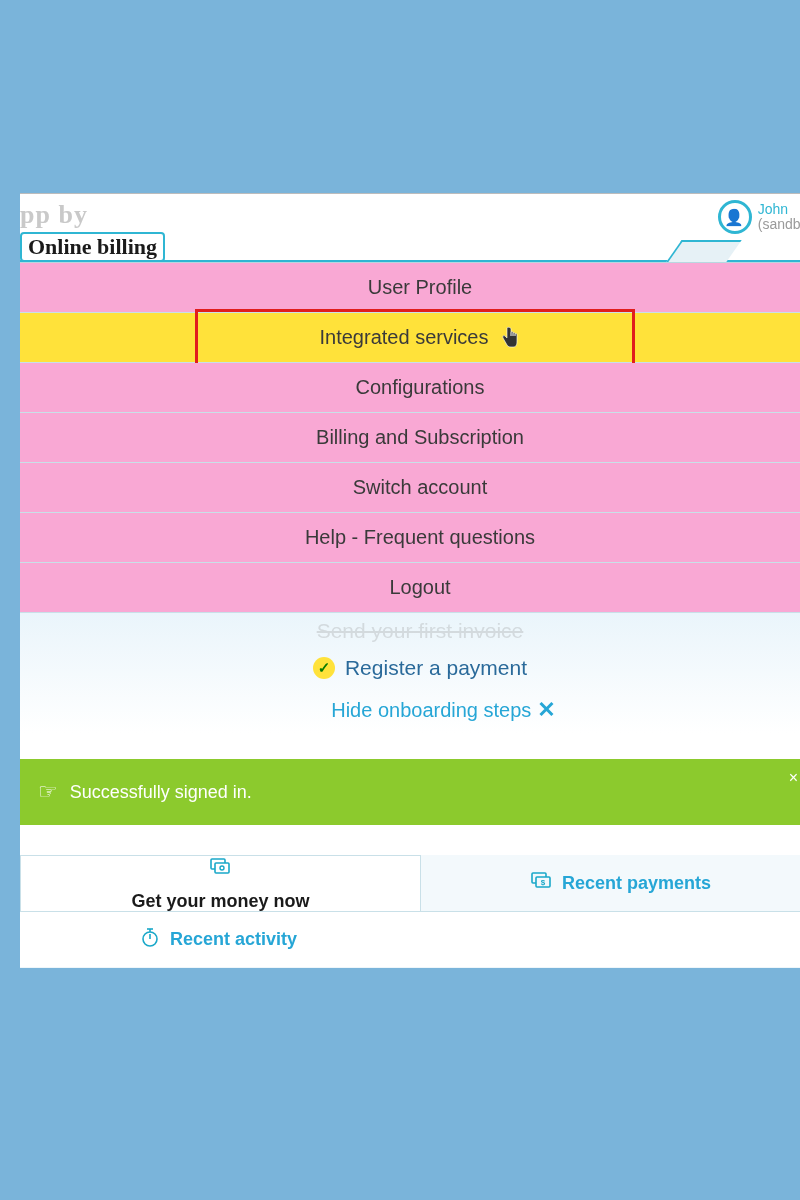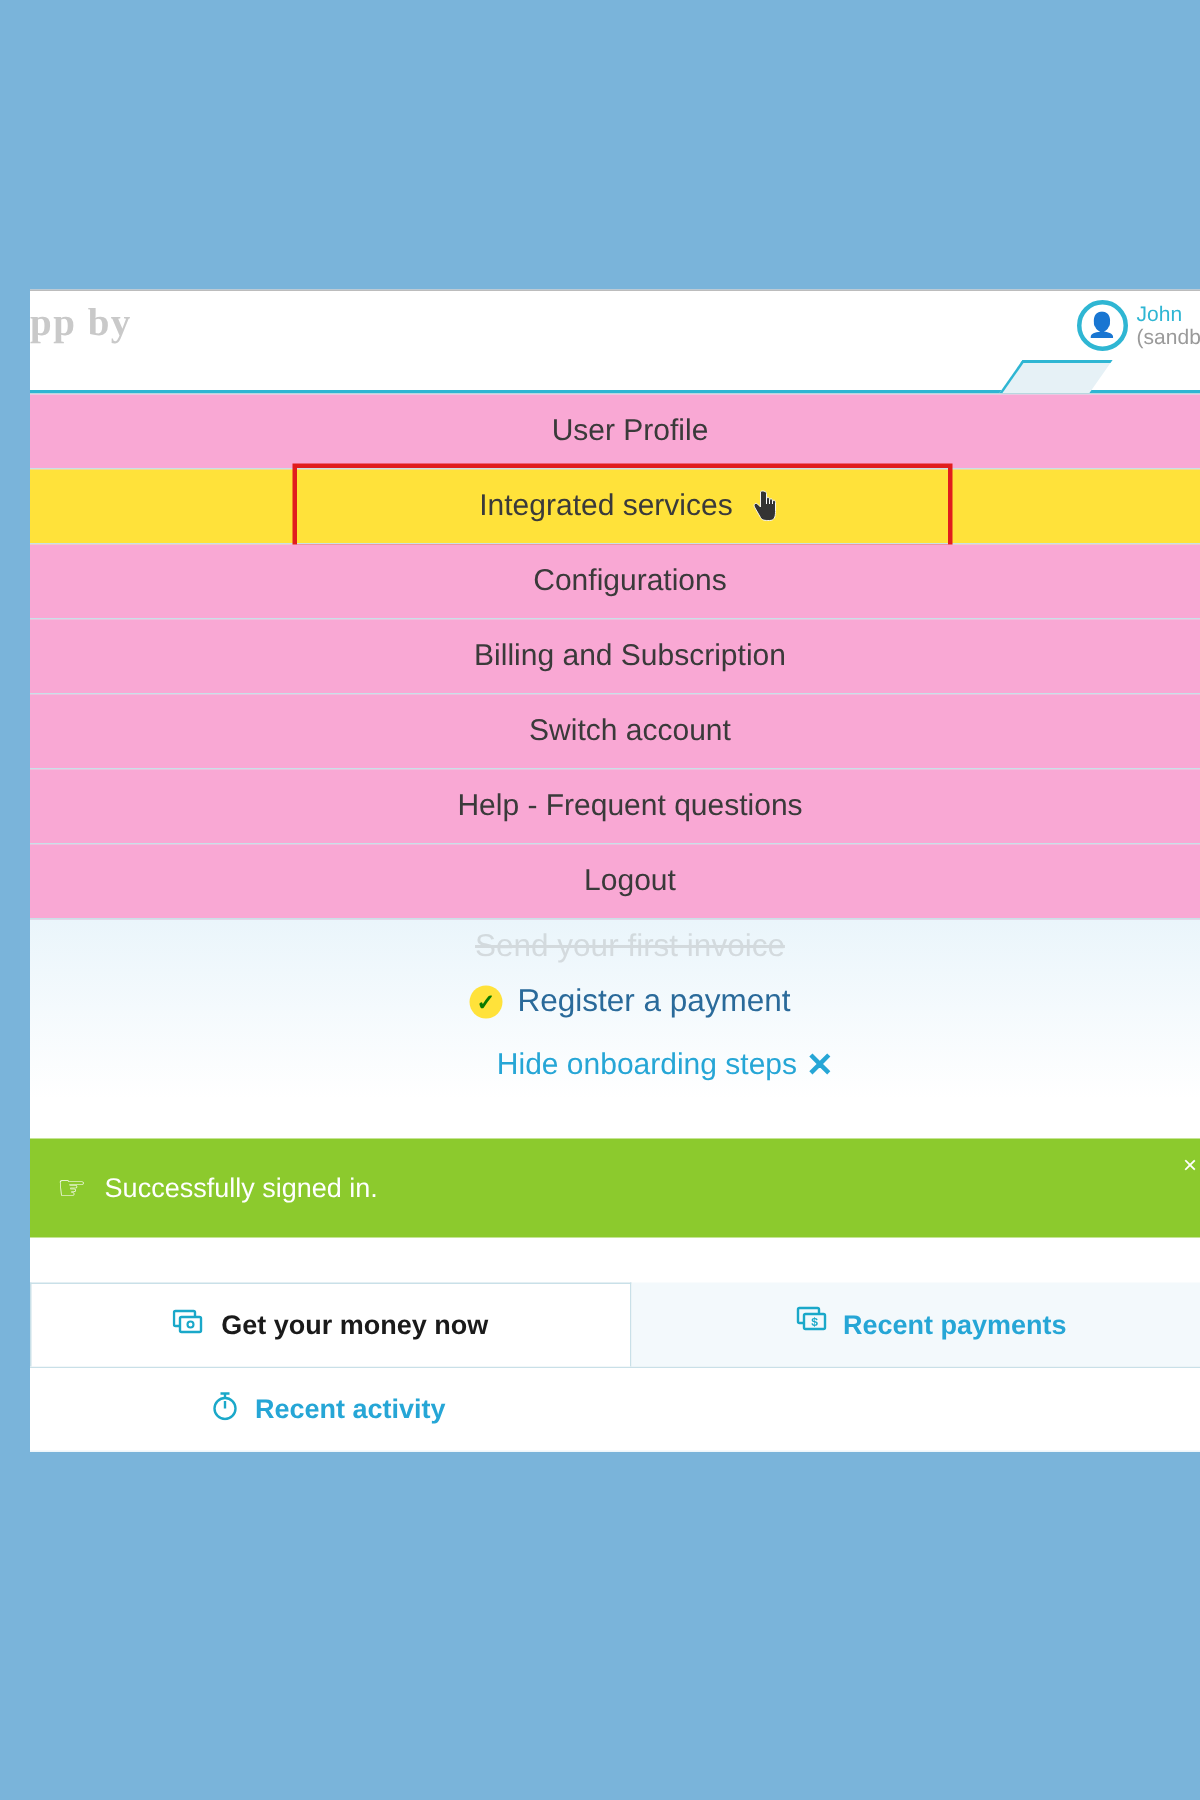--- a/index.html
+++ b/index.html
@@ -212,20 +212,21 @@
     gap: 10px;
     font-size: 18px;
     cursor: pointer;
   }
   .tab.active {
     background: #fff;
     border: 1px solid #c9e0e8;
     border-bottom: none;
     color: #1a1a1a;
     font-weight: bold;
+    flex-direction: column;
   }
   .tab.inactive {
     color: #26a6d6;
     background: #f3f9fc;
     font-weight: bold;
   }
   .tab .ticon { color: #1aa8c9; font-size: 20px; }
   
   .activity-row {
     height: 56px;
@@ -242,20 +243,21 @@
   .activity-row .ticon { color: #1aa8c9; font-size: 20px; }
 </style>
 </head>
 <body>
 
 <div class="app-window">
 
   <div class="header">
     <div class="logo-area">
       <div class="logo-line1">pp by</div>
+      <div class="logo-line2">Online billing</div>
     </div>
     <div class="tab-pointer"></div>
     <div class="user-area">
       <span class="avatar">👤</span>
       <span class="user-text">
         <span class="user-name">John</span><br>
         <span class="user-env">(sandbox)</span>
       </span>
     </div>
   </div>

